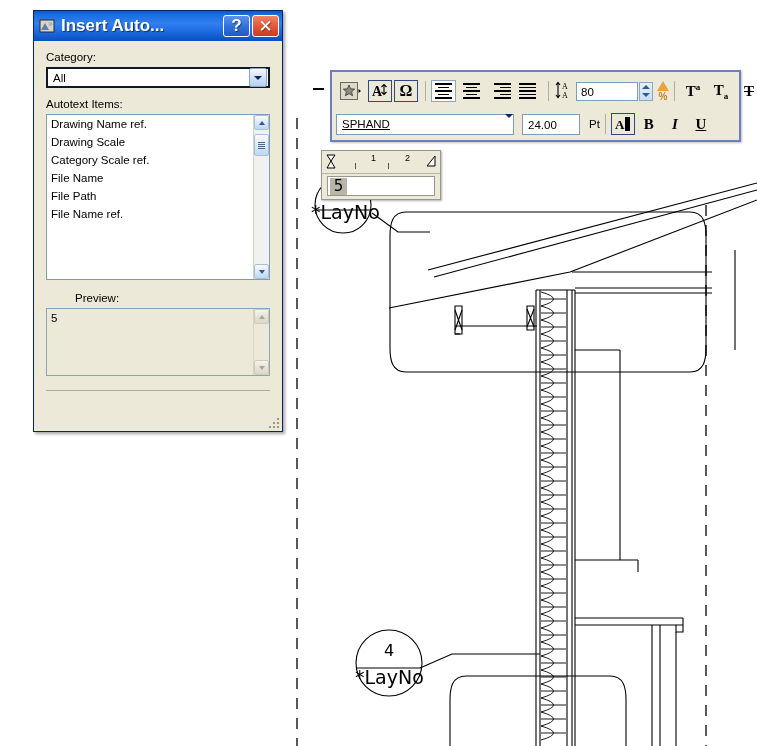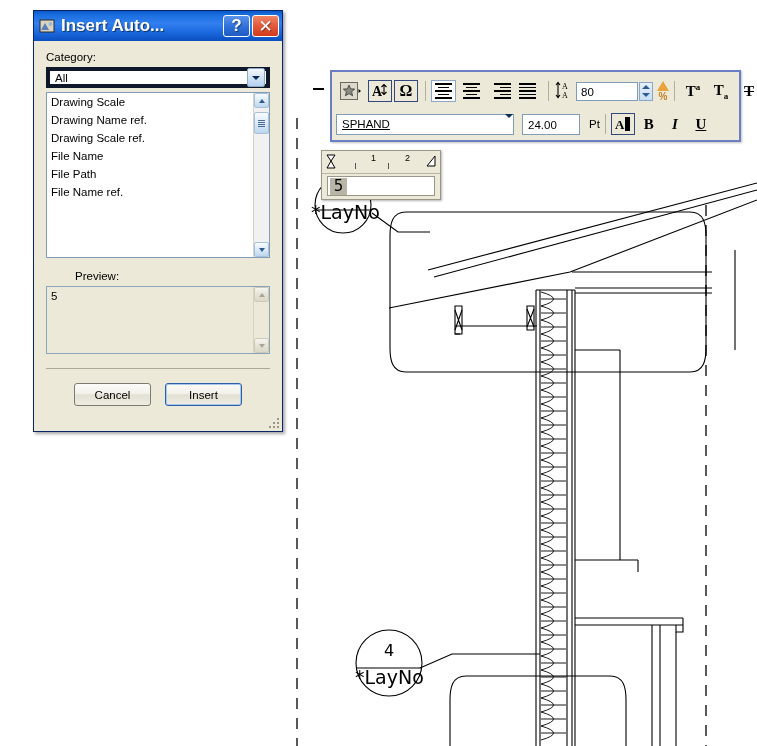--- a/index.html
+++ b/index.html
@@ -43,21 +43,21 @@
     text-shadow:1px 1px 1px rgba(0,0,0,.4);
     box-sizing:border-box;
   }
   .capbtn.help{background:linear-gradient(180deg,#5a93ec,#2f6fd8 55%,#1d5cc4);}
   .capbtn.close{background:linear-gradient(180deg,#f08464,#e2593a 50%,#cf3b1b);border-color:#fff;}
 
   #dlgbody{padding:10px 12px 0 12px;}
   .lbl{font-size:11.5px;color:#000;margin-bottom:4px;display:block;}
 
   .combo{
-    height:21px;border:4px solid #0f172a;background:#fff;
+    height:21px;border:2px solid #0f172a;background:#fff;
     display:flex;align-items:center;box-sizing:border-box;position:relative;
   }
   .combo .val{padding-left:5px;font-size:11.5px;flex:1;}
   .combo .drop{
     width:18px;height:19px;margin:0 1px 0 0;flex:none;
     background:linear-gradient(180deg,#f4f8fd,#d6e6f8 45%,#b5d1ef);
     border:1px solid #8ba7c4;border-radius:2px;
     display:flex;align-items:center;justify-content:center;box-sizing:border-box;
   }
   .arrowdn{
@@ -306,26 +306,27 @@
 
   <div id="dlgbody">
     <span class="lbl">Category:</span>
     <div class="combo">
       <span class="val">All</span>
       <span class="drop">
           <i class="arrowdn"></i>
         </span>
     </div>
 
+    <span class="lbl" style="margin-top:10px;">Autotext Items:</span>
 
     <div id="listwrap">
       <div id="listitems">
+        <div class="litem">Drawing Name ref.</div>
         <div class="litem">Drawing Scale</div>
-        <div class="litem">Drawing Name ref.</div>
-        <div class="litem">Drawing Scale ref.</div>
+        <div class="litem">Category Scale ref.</div>
         <div class="litem">File Name</div>
         <div class="litem">File Path</div>
         <div class="litem">File Name ref.</div>
       </div>
       <div class="vscroll" style="position:relative;">
         <div class="sbtn">
             <i class="au"></i>
           </div>
         <div class="sthumb" style="top:19px;left:0;">
           <span class="grip">
@@ -349,24 +350,20 @@
             <i class="au"></i>
           </div>
         <div class="sbtn dim">
             <i class="ad"></i>
           </div>
       </div>
     </div>
 
     <div id="sep"></div>
 
-    <div id="btnrow">
-      <div class="btn">Cancel</div>
-      <div class="btn default">Insert</div>
-    </div>
   </div>
 
   <div id="grippy">
     <i style="right:0;bottom:0;"></i>
       <i style="right:4px;bottom:0;"></i>
       <i style="right:8px;bottom:0;"></i>
     <i style="right:0;bottom:4px;"></i>
       <i style="right:4px;bottom:4px;"></i>
     <i style="right:0;bottom:8px;"></i>
   </div>

